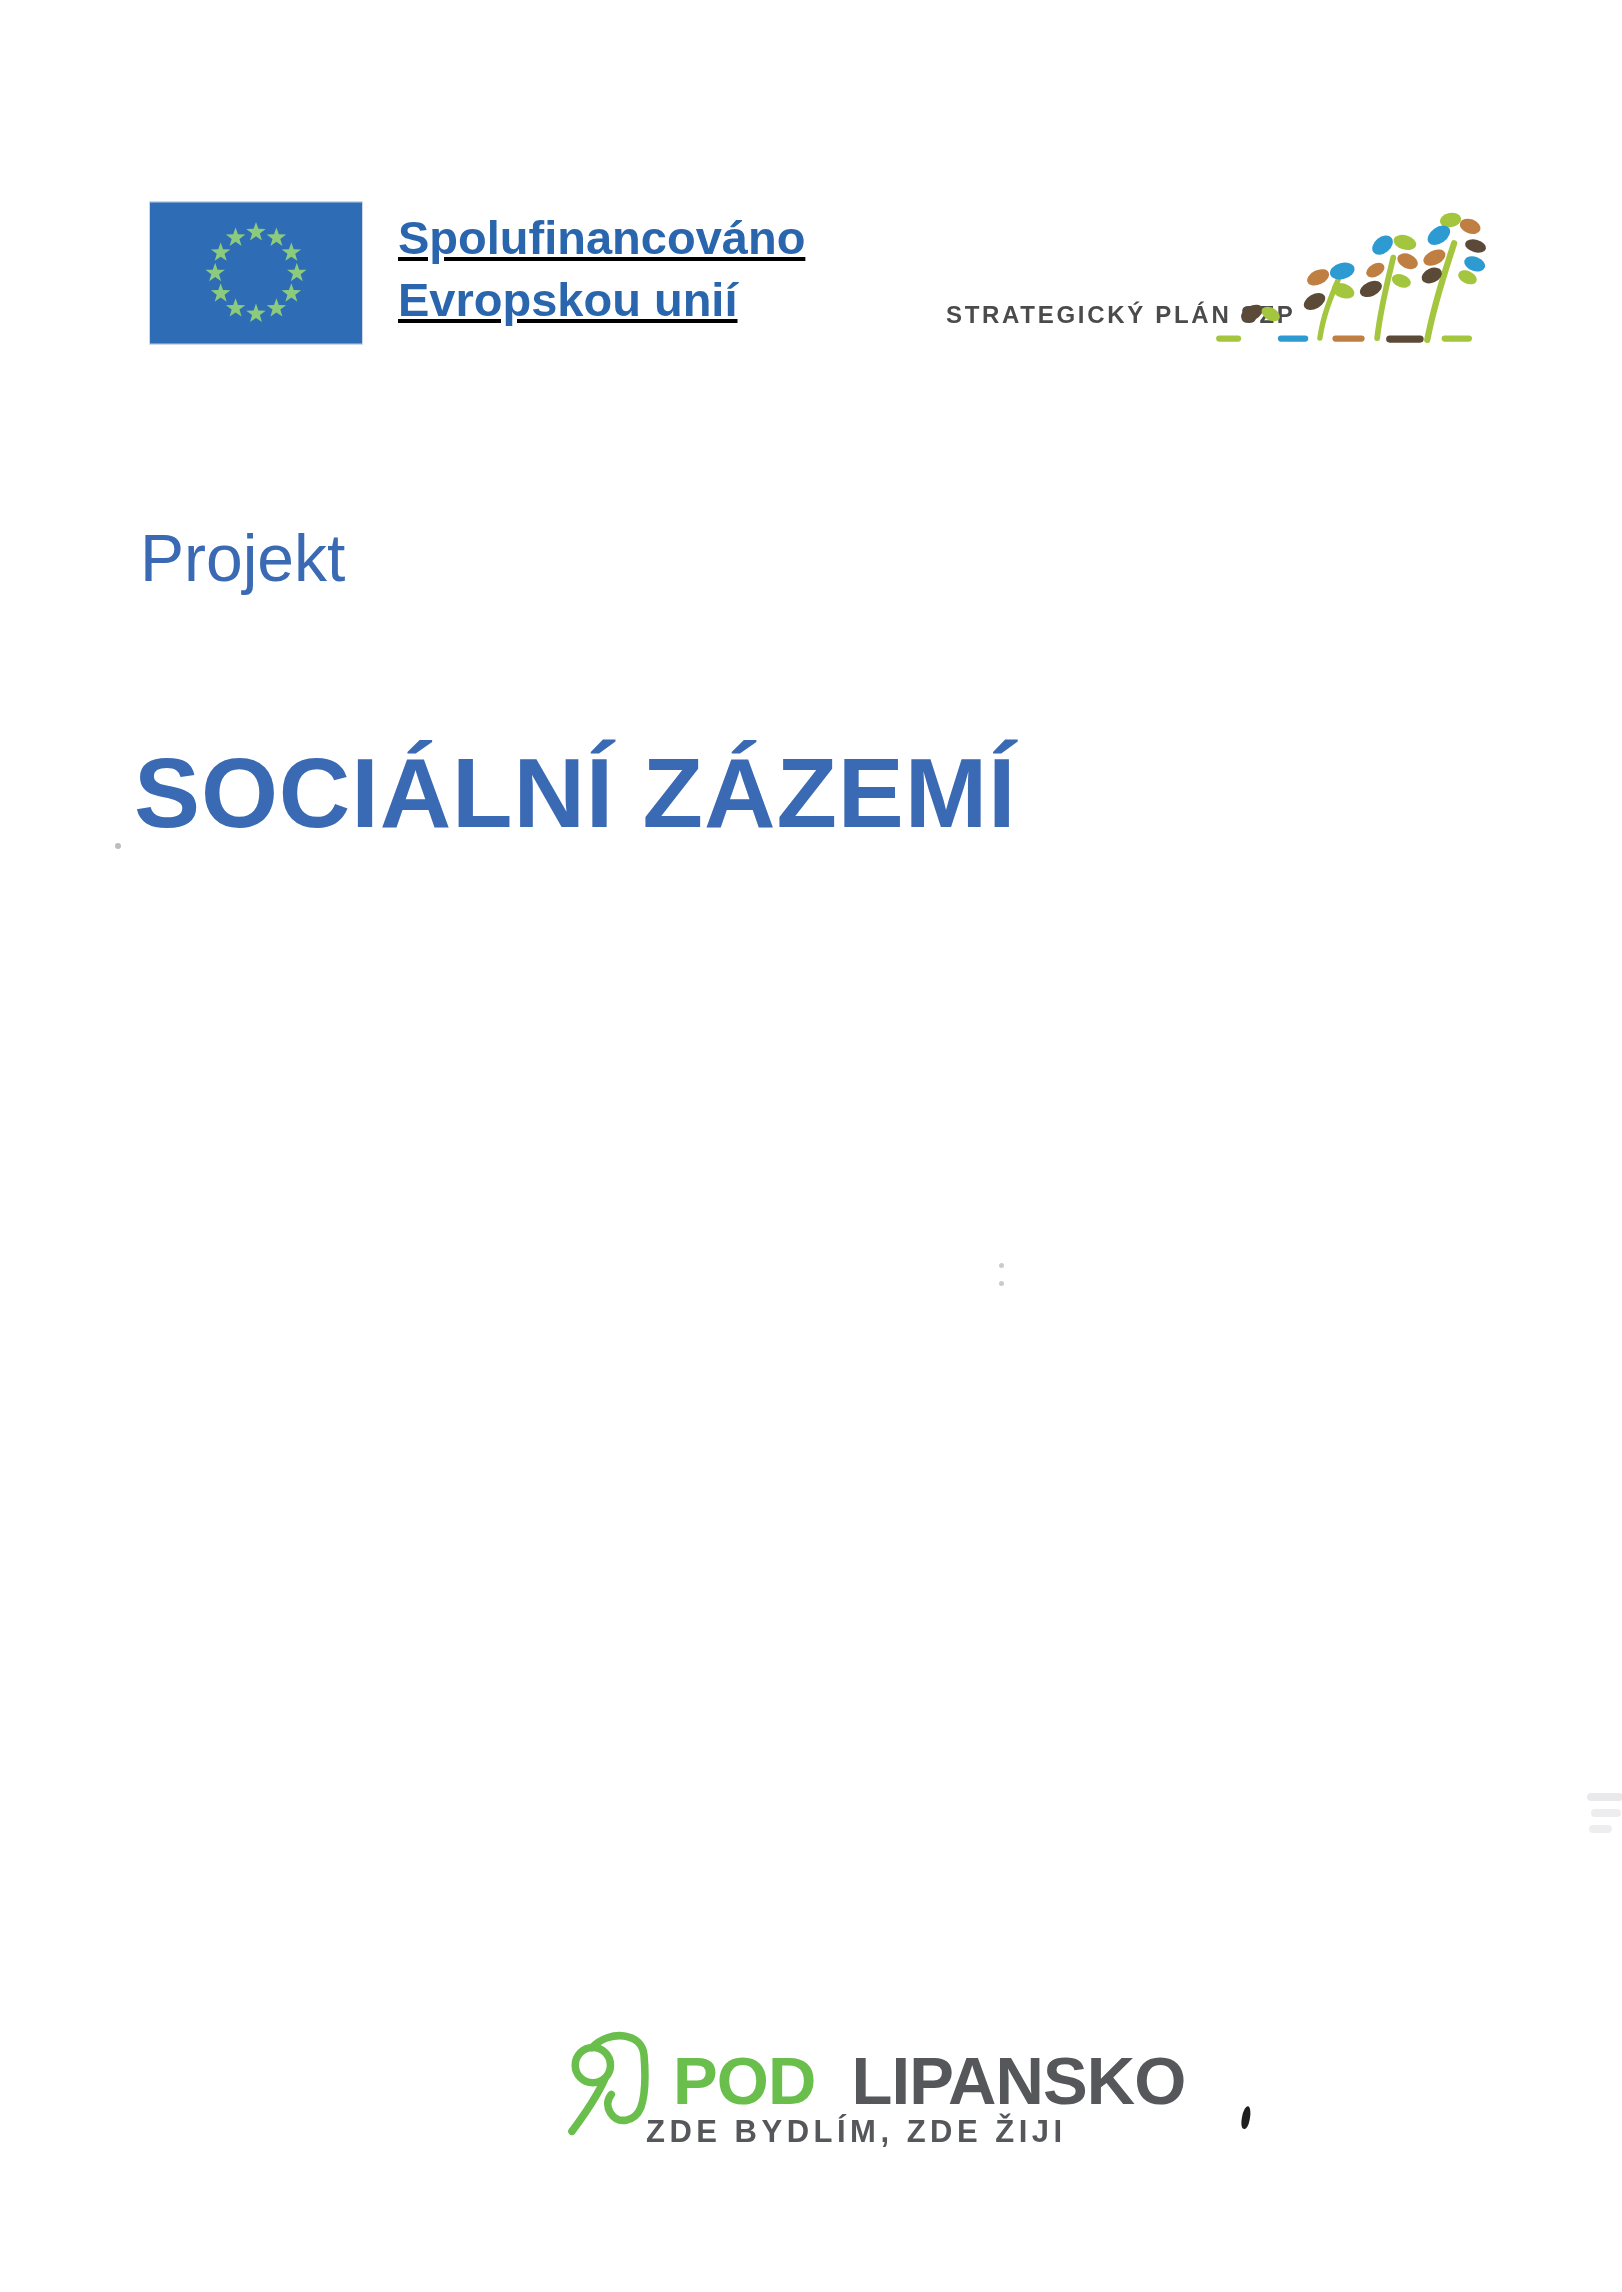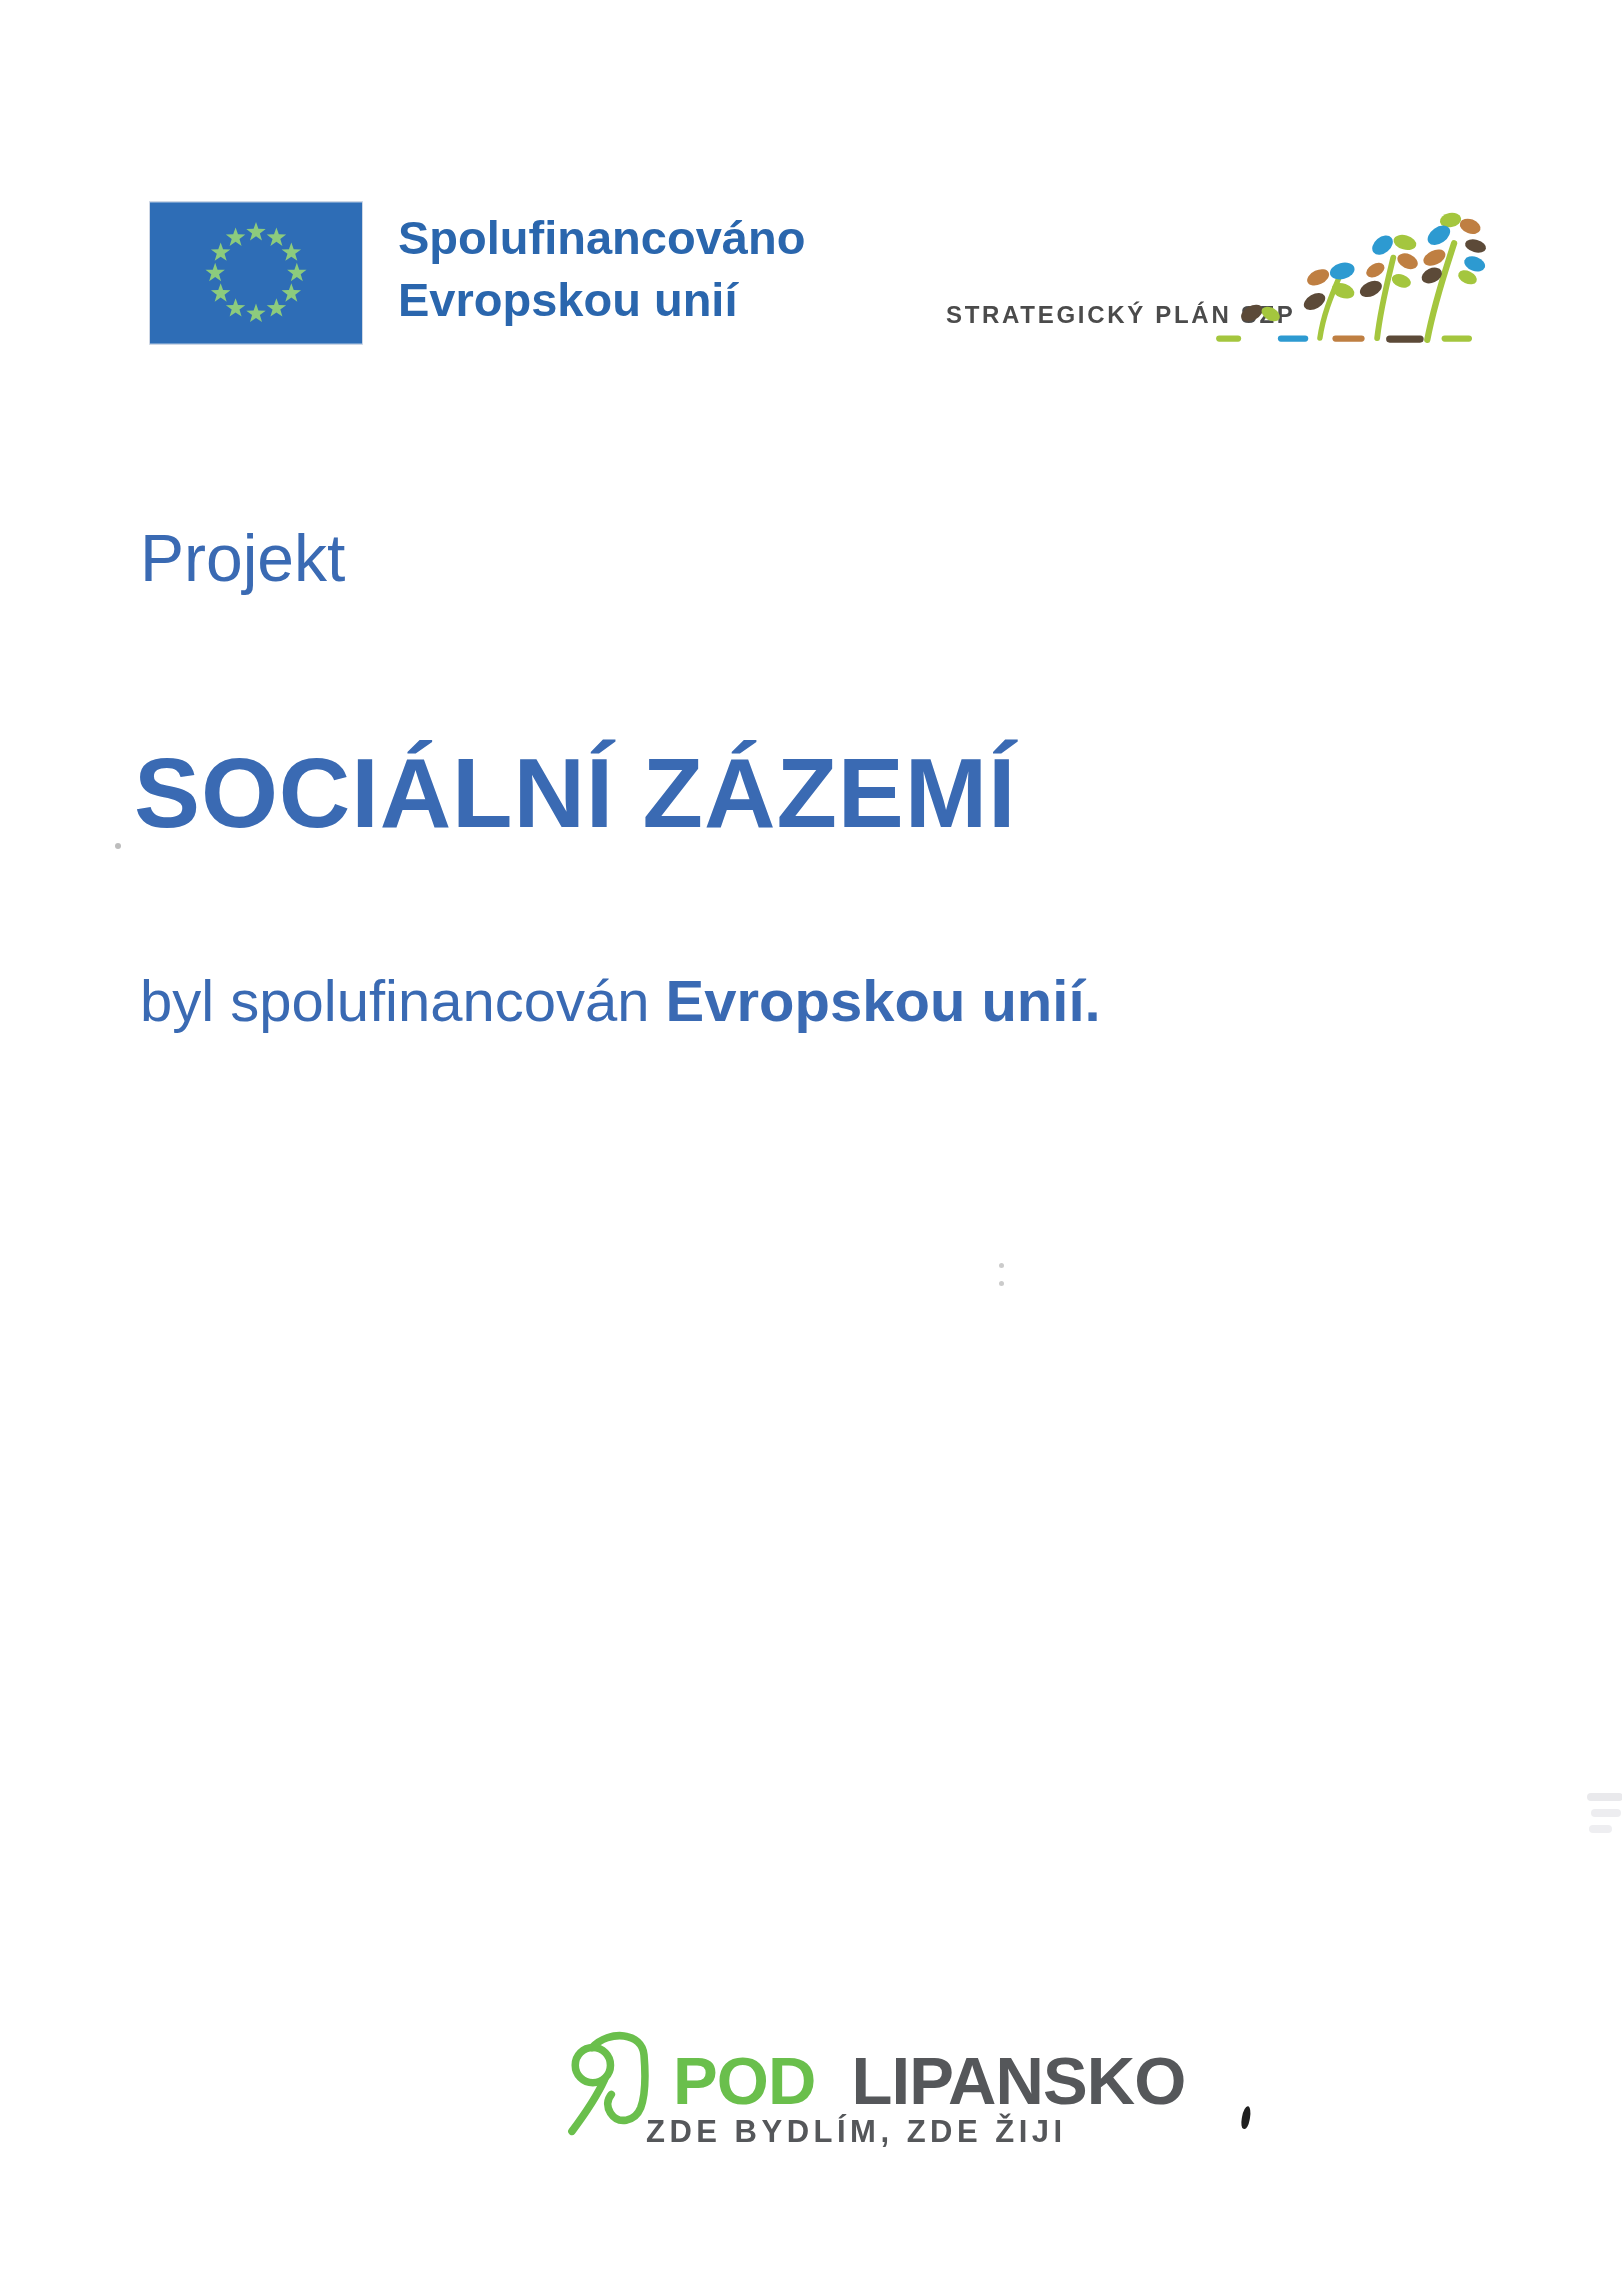--- a/index.html
+++ b/index.html
@@ -4,21 +4,21 @@
 <style>
   html,body{margin:0;padding:0;background:#ffffff;}
   .page{
     position:relative;
     width:1623px;height:2293px;
     background:#ffffff;
     overflow:hidden;
     font-family:"Liberation Sans", sans-serif;
   }
   
-  .eu-block{position:absolute;left:150px;top:202px;display:flex;align-items:flex-start;}
+  .eu-block{position:absolute;left:150px;top:202px;display:flex;align-items:flex-start;text-decoration:underline;}
   .eu-flag{width:212px;height:142px;display:block;box-shadow:0 0 0 0.9px rgba(40,80,140,.25);}
   .eu-text{margin-left:36px;padding-top:5.4px;font-size:47px;line-height:62px;font-weight:700;color:var(--eu-text-blue);}
   
   .szp-label{position:absolute;left:946px;top:301px;font-size:24px;font-weight:700;letter-spacing:2.7px;color:var(--szp-label-gray);white-space:nowrap;}
   .szp-plants{position:absolute;left:1157px;top:195px;width:358px;height:170px;}
   
   .kicker{position:absolute;left:140px;top:520px;font-size:66px;font-weight:400;color:var(--heading-blue);}
   .title{position:absolute;left:134px;top:736px;margin:0;font-size:99px;font-weight:700;letter-spacing:0.9px;color:var(--heading-blue);white-space:nowrap;}
   .subtitle{position:absolute;left:140px;top:967px;margin:0;font-size:58px;font-weight:400;color:var(--heading-blue);white-space:nowrap;}
   .subtitle strong{font-weight:700;}
@@ -115,21 +115,20 @@
       <ellipse cx="356" cy="57" rx="12" ry="7" transform="rotate(15 356 57)" style="fill:var(--szp-brown)"></ellipse>
       <ellipse cx="310" cy="70" rx="13" ry="8" transform="rotate(-25 310 70)" style="fill:var(--szp-orange)"></ellipse>
       <ellipse cx="355" cy="77" rx="12" ry="8" transform="rotate(20 355 77)" style="fill:var(--szp-blue)"></ellipse>
       <ellipse cx="307" cy="90" rx="12" ry="8" transform="rotate(-25 307 90)" style="fill:var(--szp-brown)"></ellipse>
       <ellipse cx="347" cy="92" rx="11" ry="7" transform="rotate(25 347 92)" style="fill:var(--szp-green)"></ellipse>
     </g>
   </svg>
 
   <div class="kicker">Projekt</div>
   <h1 class="title">SOCIÁLNÍ ZÁZEMÍ</h1>
-  <p class="subtitle"><span>byl spolufinancován </span><strong>Evropskou unií.</strong></p>
 
 
   <svg class="leaf-icon" viewBox="0 0 130 135" aria-hidden="true">
     <g fill="none" style="stroke:var(--pod-green)" stroke-width="9" stroke-linecap="round">
       <circle cx="38" cy="45" r="21"></circle>
       <path d="M52,62 C42,84 28,104 13,124"></path>
       <path d="M37,24 C58,2 97,6 99,33 C101,57 101,80 95,96 C88,113 68,116 59,102 C54,94 55,86 60,80"></path>
     </g>
   </svg>
   <div class="brand"><span class="green">POD</span><span class="gray">LIPANSKO</span></div>

